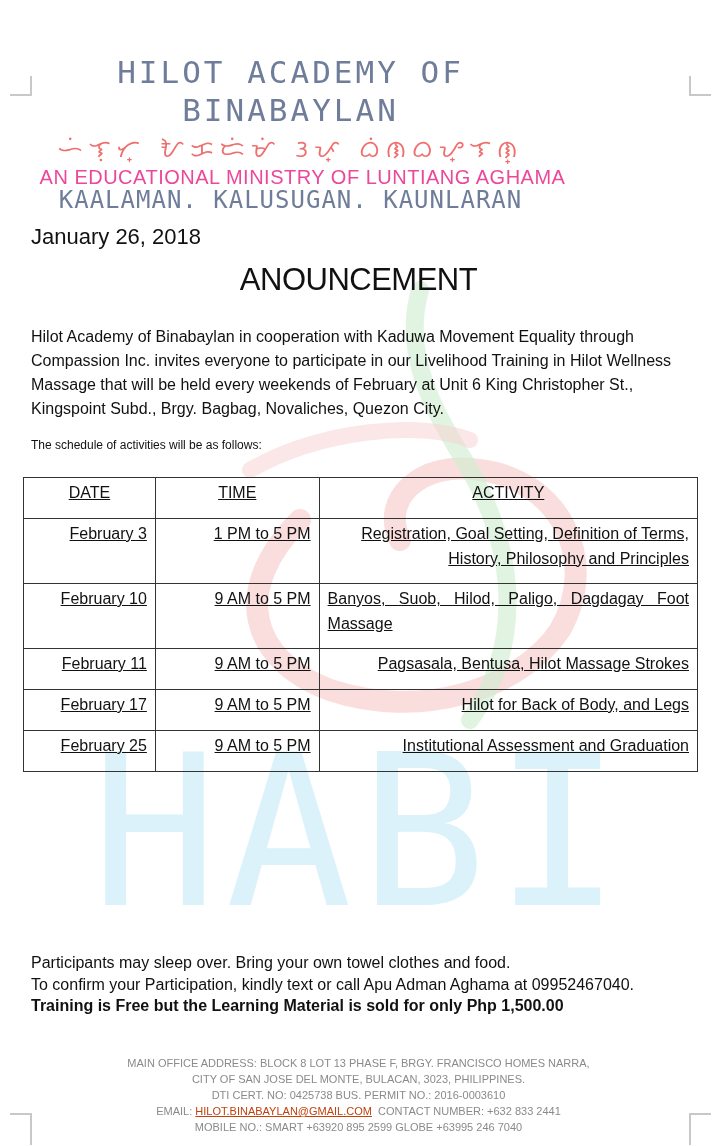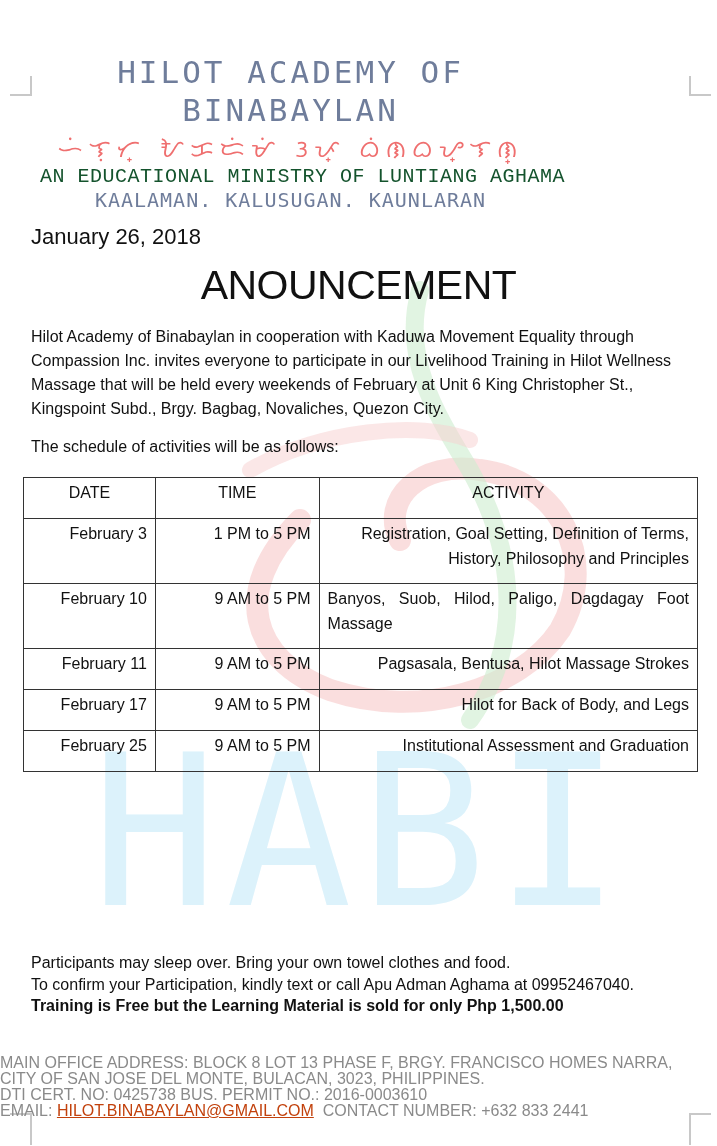--- a/index.html
+++ b/index.html
@@ -57,71 +57,72 @@
     }
     .header .script {
       font-family: "DejaVu Serif", serif;
       font-size: 24px;
       color: #ef6f6f;
       letter-spacing: 6px;
       line-height: 34px;
       height: 34px;
     }
     .header .ministry {
-      font-family: Liberation Mono, monospace;
+      font-family: Liberation Sans, sans-serif;
       font-size: 20px;
-      color: #14532d;
+      color: #ec4899;
       letter-spacing: 0.5px;
       line-height: 22px;
       padding-left: 24px;
     }
     .header .motto {
       font-family: "DejaVu Sans Mono", monospace;
-      font-size: 20px;
+      font-size: 24px;
       color: #6f7d9b;
       letter-spacing: 1px;
       line-height: 24px;
     }
 
     .date {
       position: absolute;
       left: 31px; top: 224px;
       font-size: 22px;
     }
     .page-title {
       position: absolute;
       left: 0; top: 262px;
       width: 717px;
       text-align: center;
-      font-size: 41px;
+      font-size: 31px;
       letter-spacing: -0.5px;
       font-weight: normal;
       margin: 0;
     }
     .intro {
       position: absolute;
       left: 31px; top: 325px;
       width: 670px;
       font-size: 16px;
       line-height: 24px;
       margin: 0;
     }
     .schedule-intro {
       position: absolute;
       left: 31px; top: 438px;
-      font-size: 16px;
+      font-size: 12px;
       margin: 0;
     }
 
     table.schedule {
       position: absolute;
       left: 23px; top: 477px;
       width: 675px;
       border-collapse: collapse;
       font-size: 16px;
+      text-decoration: underline;
     }
     table.schedule th, table.schedule td {
       border: 1px solid #333333;
       vertical-align: top;
       text-align: right;
       padding: 3px 8px 0 8px;
       line-height: 24.5px;
       background: transparent;
     }
     table.schedule th {
@@ -142,22 +143,22 @@
       font-size: 16px;
       line-height: 21.5px;
       width: 660px;
     }
     .notes .bold { font-weight: bold; }
 
     .footer {
       position: absolute;
       left: 0; top: 1055px;
       width: 717px;
-      text-align: left;
-      font-size: 16px;
+      text-align: center;
+      font-size: 11px;
       line-height: 16px;
       color: #8a8a8a;
     }
     .footer a {
       color: #c2410c;
       text-decoration: underline;
     }
   </style>
 </head>
 <body>
@@ -240,14 +241,15 @@
 
   <div class="footer">
     <div>MAIN OFFICE ADDRESS: BLOCK 8 LOT 13 PHASE F, BRGY. FRANCISCO HOMES NARRA,</div>
     <div>CITY OF SAN JOSE DEL MONTE, BULACAN, 3023, PHILIPPINES.</div>
     <div>DTI CERT. NO: 0425738 BUS. PERMIT NO.: 2016-0003610</div>
     <div>
       <span>EMAIL:</span>
       <a>HILOT.BINABAYLAN@GMAIL.COM</a>&nbsp;
       <span>CONTACT NUMBER: +632 833 2441</span>
     </div>
+    <div>MOBILE NO.: SMART +63920 895 2599 GLOBE +63995 246 7040</div>
   </div>
 </div>
 
 </body></html>

